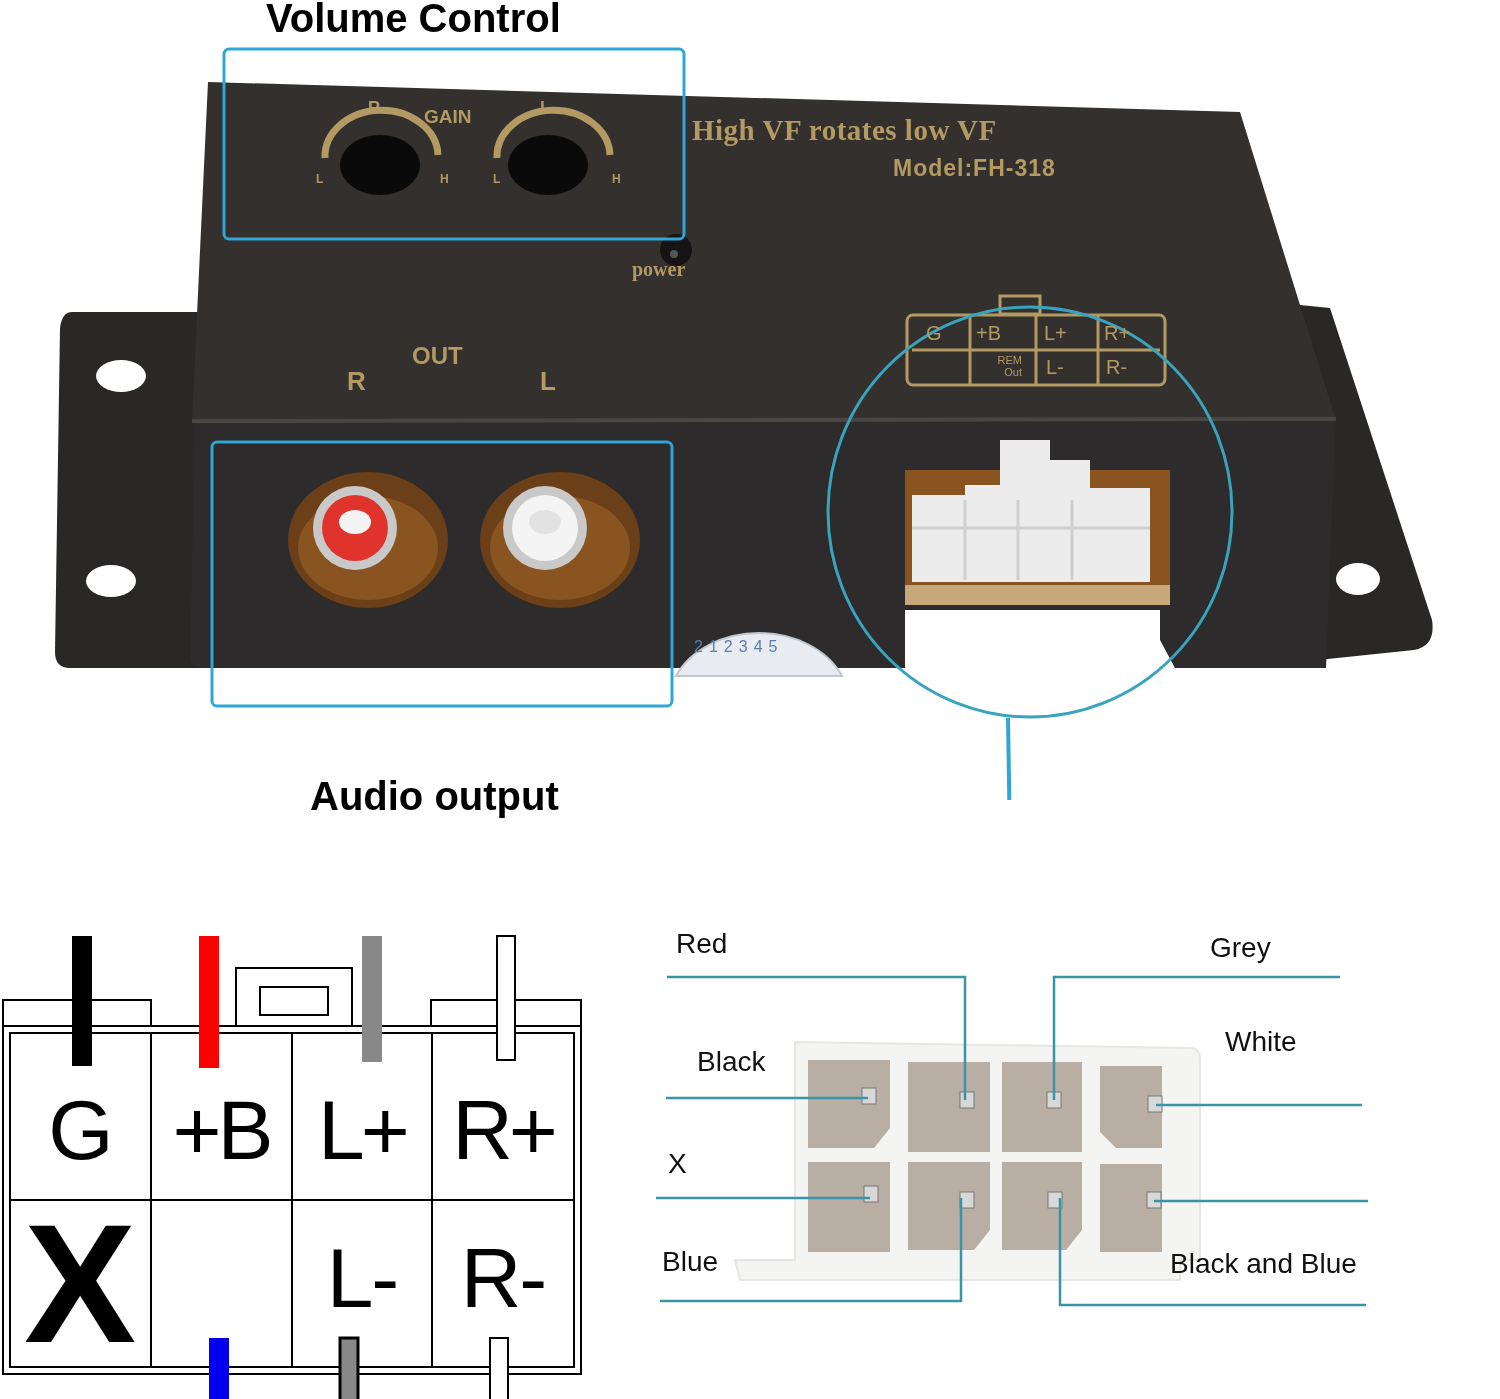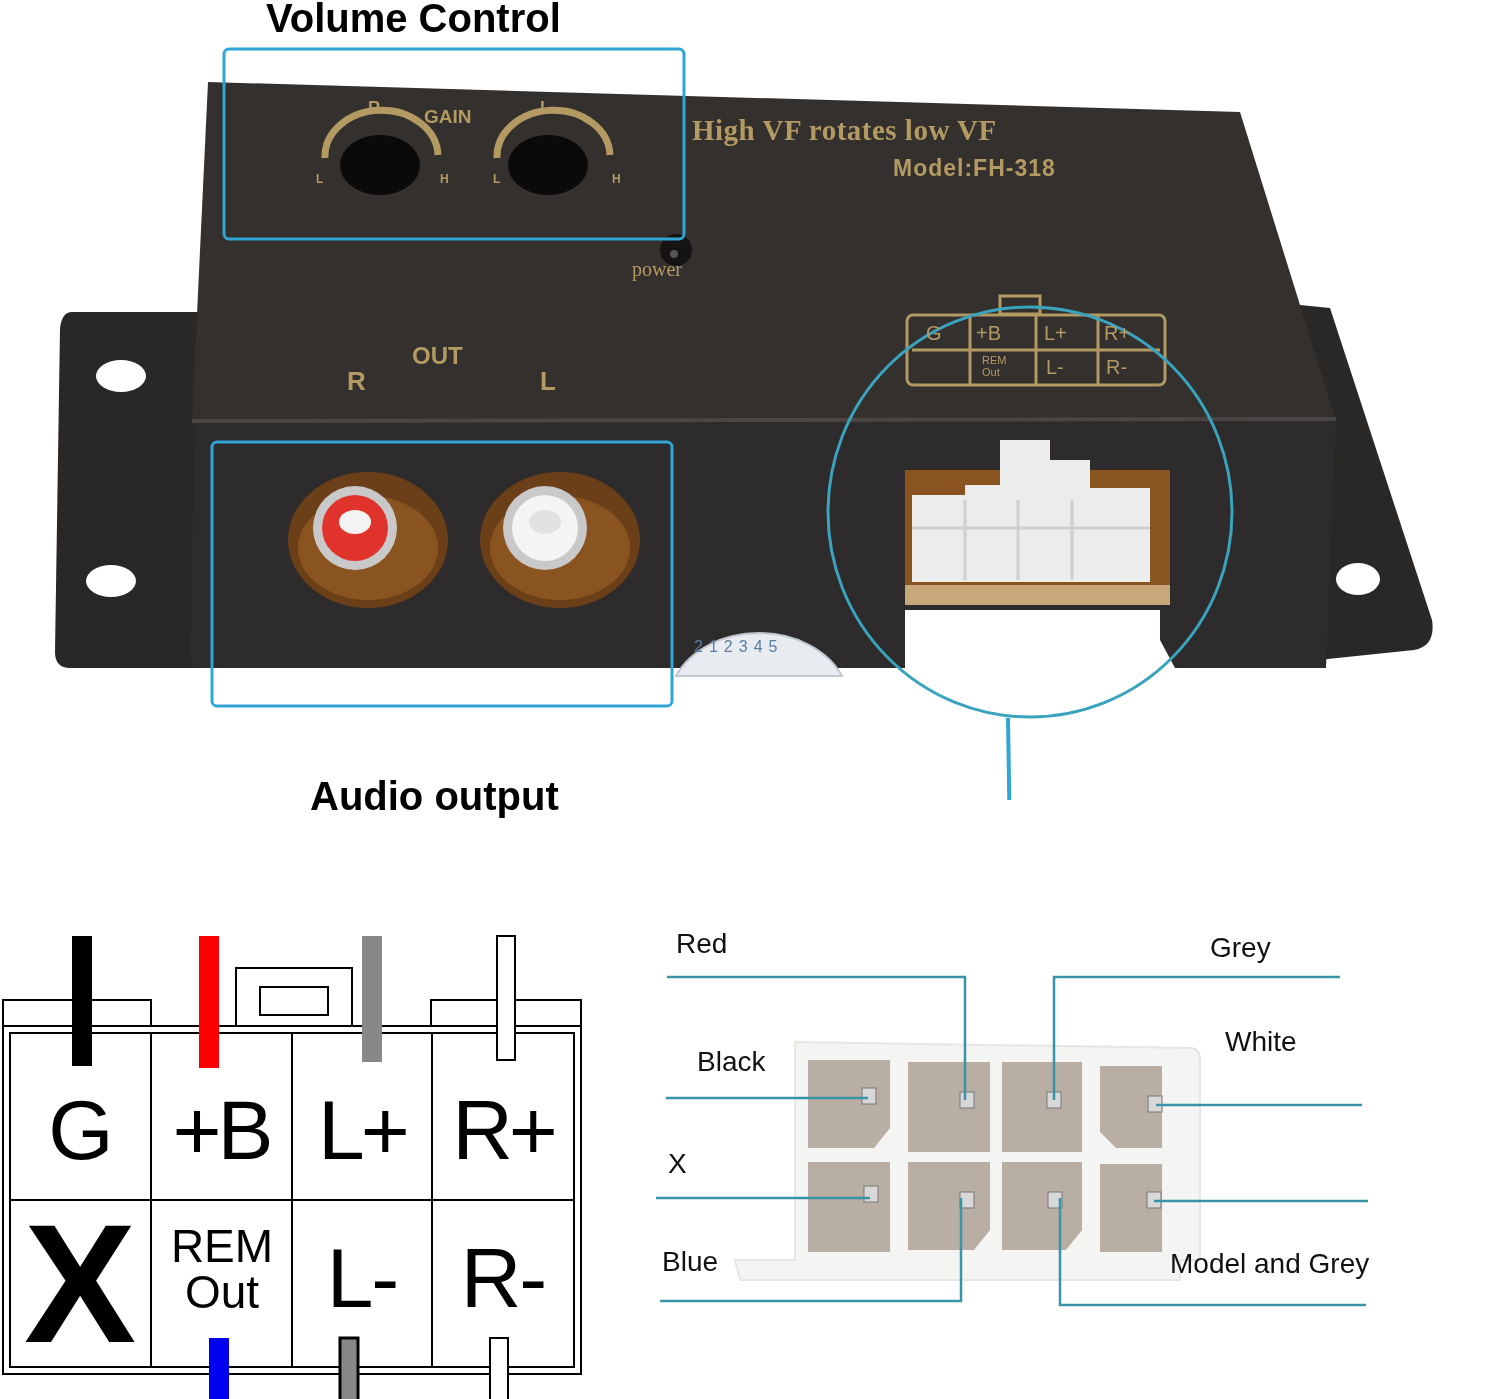--- a/index.html
+++ b/index.html
@@ -78,30 +78,30 @@
 
   <div class="abs gold" style="left:368px;top:98px;font-size:17px;">R</div>
   <div class="abs gold" style="left:424px;top:106px;font-size:19px;">GAIN</div>
   <div class="abs gold" style="left:540px;top:98px;font-size:17px;">L</div>
   <div class="abs gold" style="left:316px;top:172px;font-size:12px;">L</div>
   <div class="abs gold" style="left:440px;top:172px;font-size:12px;">H</div>
   <div class="abs gold" style="left:493px;top:172px;font-size:12px;">L</div>
   <div class="abs gold" style="left:612px;top:172px;font-size:12px;">H</div>
   <div class="abs goldserif" style="left:692px;top:114px;font-size:29px;letter-spacing:0.5px;">High VF rotates low VF</div>
   <div class="abs gold" style="left:893px;top:155px;font-size:23px;letter-spacing:1px;">Model:FH-318</div>
-  <div class="abs goldserif" style="left:632px;top:258px;font-size:20px;font-weight:normal;">power</div>
+  <div class="abs goldserif" style="left:632px;top:258px;font-size:20px;font-weight:bold;">power</div>
   <div class="abs gold" style="left:412px;top:342px;font-size:24px;">OUT</div>
   <div class="abs gold" style="left:347px;top:366px;font-size:26px;">R</div>
   <div class="abs gold" style="left:540px;top:366px;font-size:26px;">L</div>
 
   <div class="abs gold" style="left:926px;top:322px;font-size:20px;font-weight:normal;">G</div>
   <div class="abs gold" style="left:976px;top:322px;font-size:20px;font-weight:normal;">+B</div>
   <div class="abs gold" style="left:1044px;top:322px;font-size:20px;font-weight:normal;">L+</div>
   <div class="abs gold" style="left:1104px;top:322px;font-size:20px;font-weight:normal;">R+</div>
-  <div class="abs gold" style="left:982px;top:354px;font-size:11px;width:40px;text-align:left;line-height:12px;white-space:normal;font-weight:normal;">REM Out</div>
+  <div class="abs gold" style="left:982px;top:354px;font-size:11px;width:40px;text-align:right;line-height:12px;white-space:normal;font-weight:normal;">REM Out</div>
   <div class="abs gold" style="left:1046px;top:356px;font-size:20px;font-weight:normal;">L-</div>
   <div class="abs gold" style="left:1106px;top:356px;font-size:20px;font-weight:normal;">R-</div>
 
   <div class="abs" style="left:694px;top:638px;font-size:16px;color:#5a7ea8;display:flex;gap:6px;">
     <span>2</span>
     <span>1</span>
     <span>2</span>
     <span>3</span>
     <span>4</span>
     <span>5</span>
@@ -135,24 +135,20 @@
 
     <rect x="209" y="418" width="20" height="130" fill="#0000ee"></rect>
     <rect x="340" y="418" width="18" height="130" fill="#888" stroke="#000" stroke-width="3"></rect>
     <rect x="490" y="418" width="18" height="128" fill="#fff" stroke="#000" stroke-width="2"></rect>
   </svg>
   <div class="pin" style="left:12px;top:150px;width:138px;height:120px;font-size:84px;font-weight:normal;">G</div>
   <div class="pin" style="left:150px;top:150px;width:142px;height:120px;font-size:84px;font-weight:normal;letter-spacing:-4px;">+B</div>
   <div class="pin" style="left:292px;top:150px;width:140px;height:120px;font-size:84px;font-weight:normal;letter-spacing:-4px;">L+</div>
   <div class="pin" style="left:432px;top:150px;width:142px;height:120px;font-size:84px;font-weight:normal;letter-spacing:-4px;">R+</div>
   <div class="pin" style="left:10px;top:284px;width:140px;height:160px;font-size:168px;line-height:160px;">X</div>
-  <div class="pin" style="left:152px;top:286px;width:140px;height:126px;flex-direction:column;font-size:46px;font-weight:normal;line-height:46px;">
-    <span>REM</span>
-    <span>Out</span>
-  </div>
   <div class="pin" style="left:292px;top:298px;width:140px;height:120px;font-size:84px;font-weight:normal;letter-spacing:-2px;">L-</div>
   <div class="pin" style="left:432px;top:298px;width:142px;height:120px;font-size:84px;font-weight:normal;letter-spacing:-2px;">R-</div>
 </div>
 
 <div class="abs" style="left:640px;top:920px;width:860px;height:479px;">
   <svg width="860" height="479" class="abs" style="left:0;top:0;">
 
     <path d="M155 122 L550 128 Q560 128 560 140 L560 340 L540 340 L540 360 L100 360 L95 340 L155 340 Z" fill="#f4f4f2" stroke="#e6e6e3" stroke-width="2"></path>
     <g fill="#b8aea3">
       <path d="M168 140 L250 140 L250 208 L234 228 L168 228 Z"></path>
@@ -185,14 +181,14 @@
       <polyline points="20,381 321,381 321,278"></polyline>
       <polyline points="726,385 420,385 420,278"></polyline>
     </g>
   </svg>
   <div class="callout" style="left:36px;top:8px;">Red</div>
   <div class="callout" style="left:570px;top:12px;">Grey</div>
   <div class="callout" style="left:18px;top:126px;margin-left:39px;">Black</div>
   <div class="callout" style="left:585px;top:106px;">White</div>
   <div class="callout" style="left:28px;top:228px;">X</div>
   <div class="callout" style="left:22px;top:326px;">Blue</div>
-  <div class="callout" style="left:530px;top:328px;">Model and Grey</div>
+  <div class="callout" style="left:530px;top:328px;">Black and Blue</div>
 </div>
 
 </body></html>

